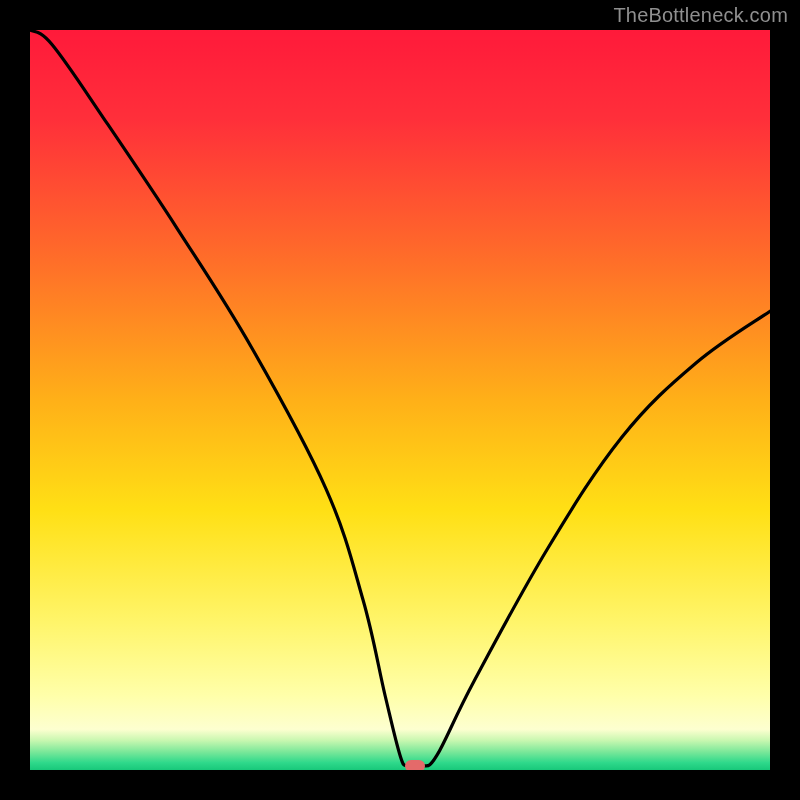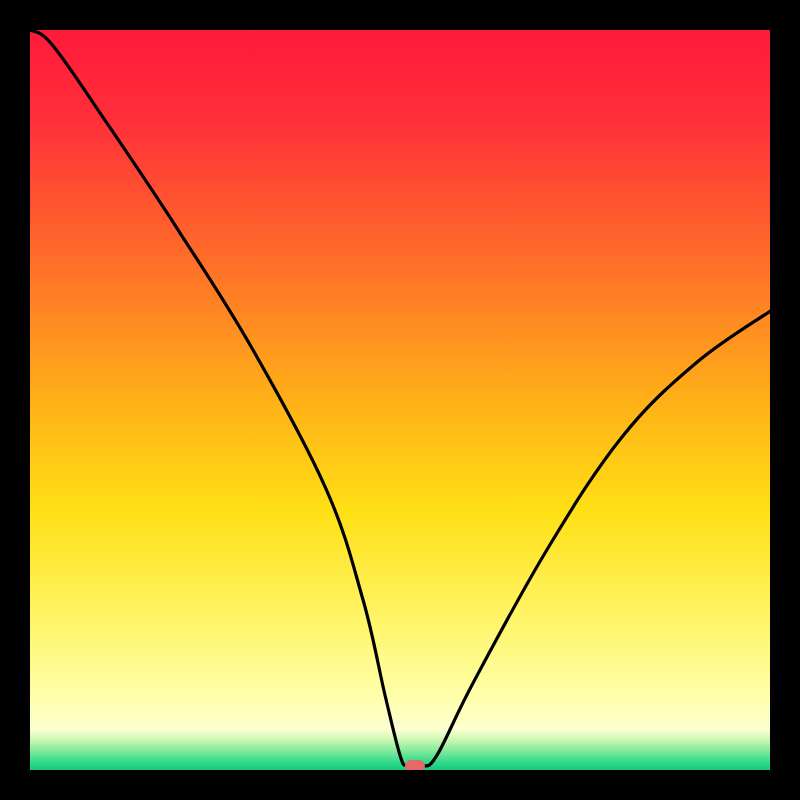--- a/index.html
+++ b/index.html
@@ -58,20 +58,21 @@
     background: #e46a6a;
     z-index: 10;
     transform: translate(-50%, -50%);
   }
 </style>
 </head>
 <body>
 
 <div class="frame">
 
+  <div class="watermark">TheBottleneck.com</div>
 
   <div class="plot">
     <svg class="gradient" viewBox="0 0 740 740" preserveAspectRatio="none">
       <defs>
         <linearGradient id="bg-grad" x1="0" y1="0" x2="0" y2="1">
             <stop offset="0.00%" stop-color="#ff1a3a"></stop>
             <stop offset="12.00%" stop-color="#ff2f3a"></stop>
             <stop offset="30.00%" stop-color="#ff6a2a"></stop>
             <stop offset="50.00%" stop-color="#ffb018"></stop>
             <stop offset="65.00%" stop-color="#ffe015"></stop>

